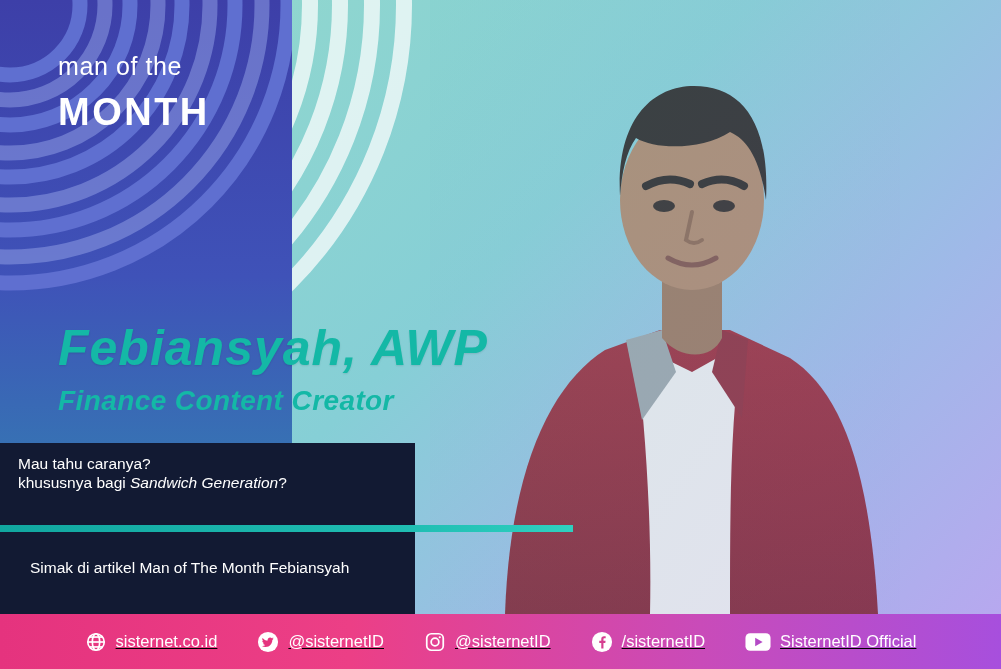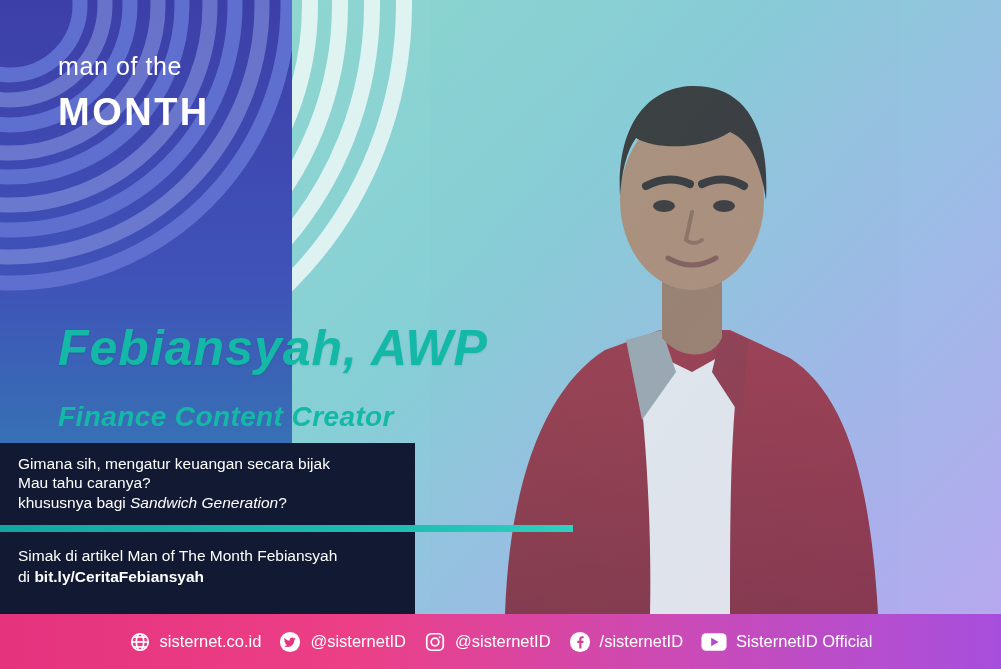--- a/index.html
+++ b/index.html
@@ -80,21 +80,21 @@
   }
   .name {
     font-size: 50px;
     font-weight: 700;
     font-style: italic;
     letter-spacing: 1px;
     line-height: 1.05;
     text-shadow: 0 1px 2px rgba(0,0,0,0.10);
   }
   .role {
-    margin-top: 26px;
+    margin-top: 10px;
     font-size: 28px;
     font-weight: 700;
     font-style: italic;
     letter-spacing: 0.4px;
   }
 
   
   .panel {
     position: absolute;
     background: #121a33;
@@ -123,37 +123,38 @@
     z-index: 10;
   }
 
   .panel-bottom {
     left: 0; top: 532px;
     width: 415px; height: 82px;
     padding: 14px 18px 0 18px;
     box-sizing: border-box;
   }
   .panel-bottom p {
-    margin: 0;
+    margin: 12px;
     font-size: 15.5px;
     line-height: 1.33;
   }
   .panel-bottom b { font-weight: 700; }
 
   
   .footer {
     position: absolute;
     left: 0; top: 614px;
     width: 1001px; height: 55px;
     background: linear-gradient(90deg, #e5337e 0%, #ec3f86 35%, #c94bb9 70%, #a74fdd 100%);
     display: flex;
     align-items: center;
     justify-content: center;
-    gap: 18px;
+    gap: 40px;
     z-index: 11;
+    text-decoration: underline;
   }
   .fitem {
     display: flex;
     align-items: center;
     gap: 9px;
     color: #ffffff;
     font-size: 16.5px;
     white-space: nowrap;
   }
   .fitem svg { display: block; }
@@ -241,30 +242,28 @@
     <div class="l1">man of the</div>
     <div class="l2">MONTH</div>
   </div>
 
   <div class="name-block">
     <div class="name">Febiansyah, AWP</div>
     <div class="role">Finance Content Creator</div>
   </div>
 
   <div class="panel panel-top">
-    <p>Gimana sih, mengatur keuangan secara bijak</p>
     <p>Mau tahu caranya?</p>
     <p><span>khususnya bagi </span><em>Sandwich Generation</em><span>?</span></p>
   </div>
 
   <div class="divider"></div>
 
   <div class="panel panel-bottom">
     <p>Simak di artikel Man of The Month Febiansyah</p>
-    <p><span>di </span><b>bit.ly/CeritaFebiansyah</b></p>
   </div>
 
   <div class="footer">
 
     <div class="fitem">
       <span>
         <svg width="22" height="22" viewBox="0 0 24 24" fill="none" stroke="#ffffff" stroke-width="1.8">
           <circle cx="12" cy="12" r="9"></circle>
           <ellipse cx="12" cy="12" rx="4" ry="9"></ellipse>
           <line x1="3" y1="12" x2="21" y2="12"></line>

